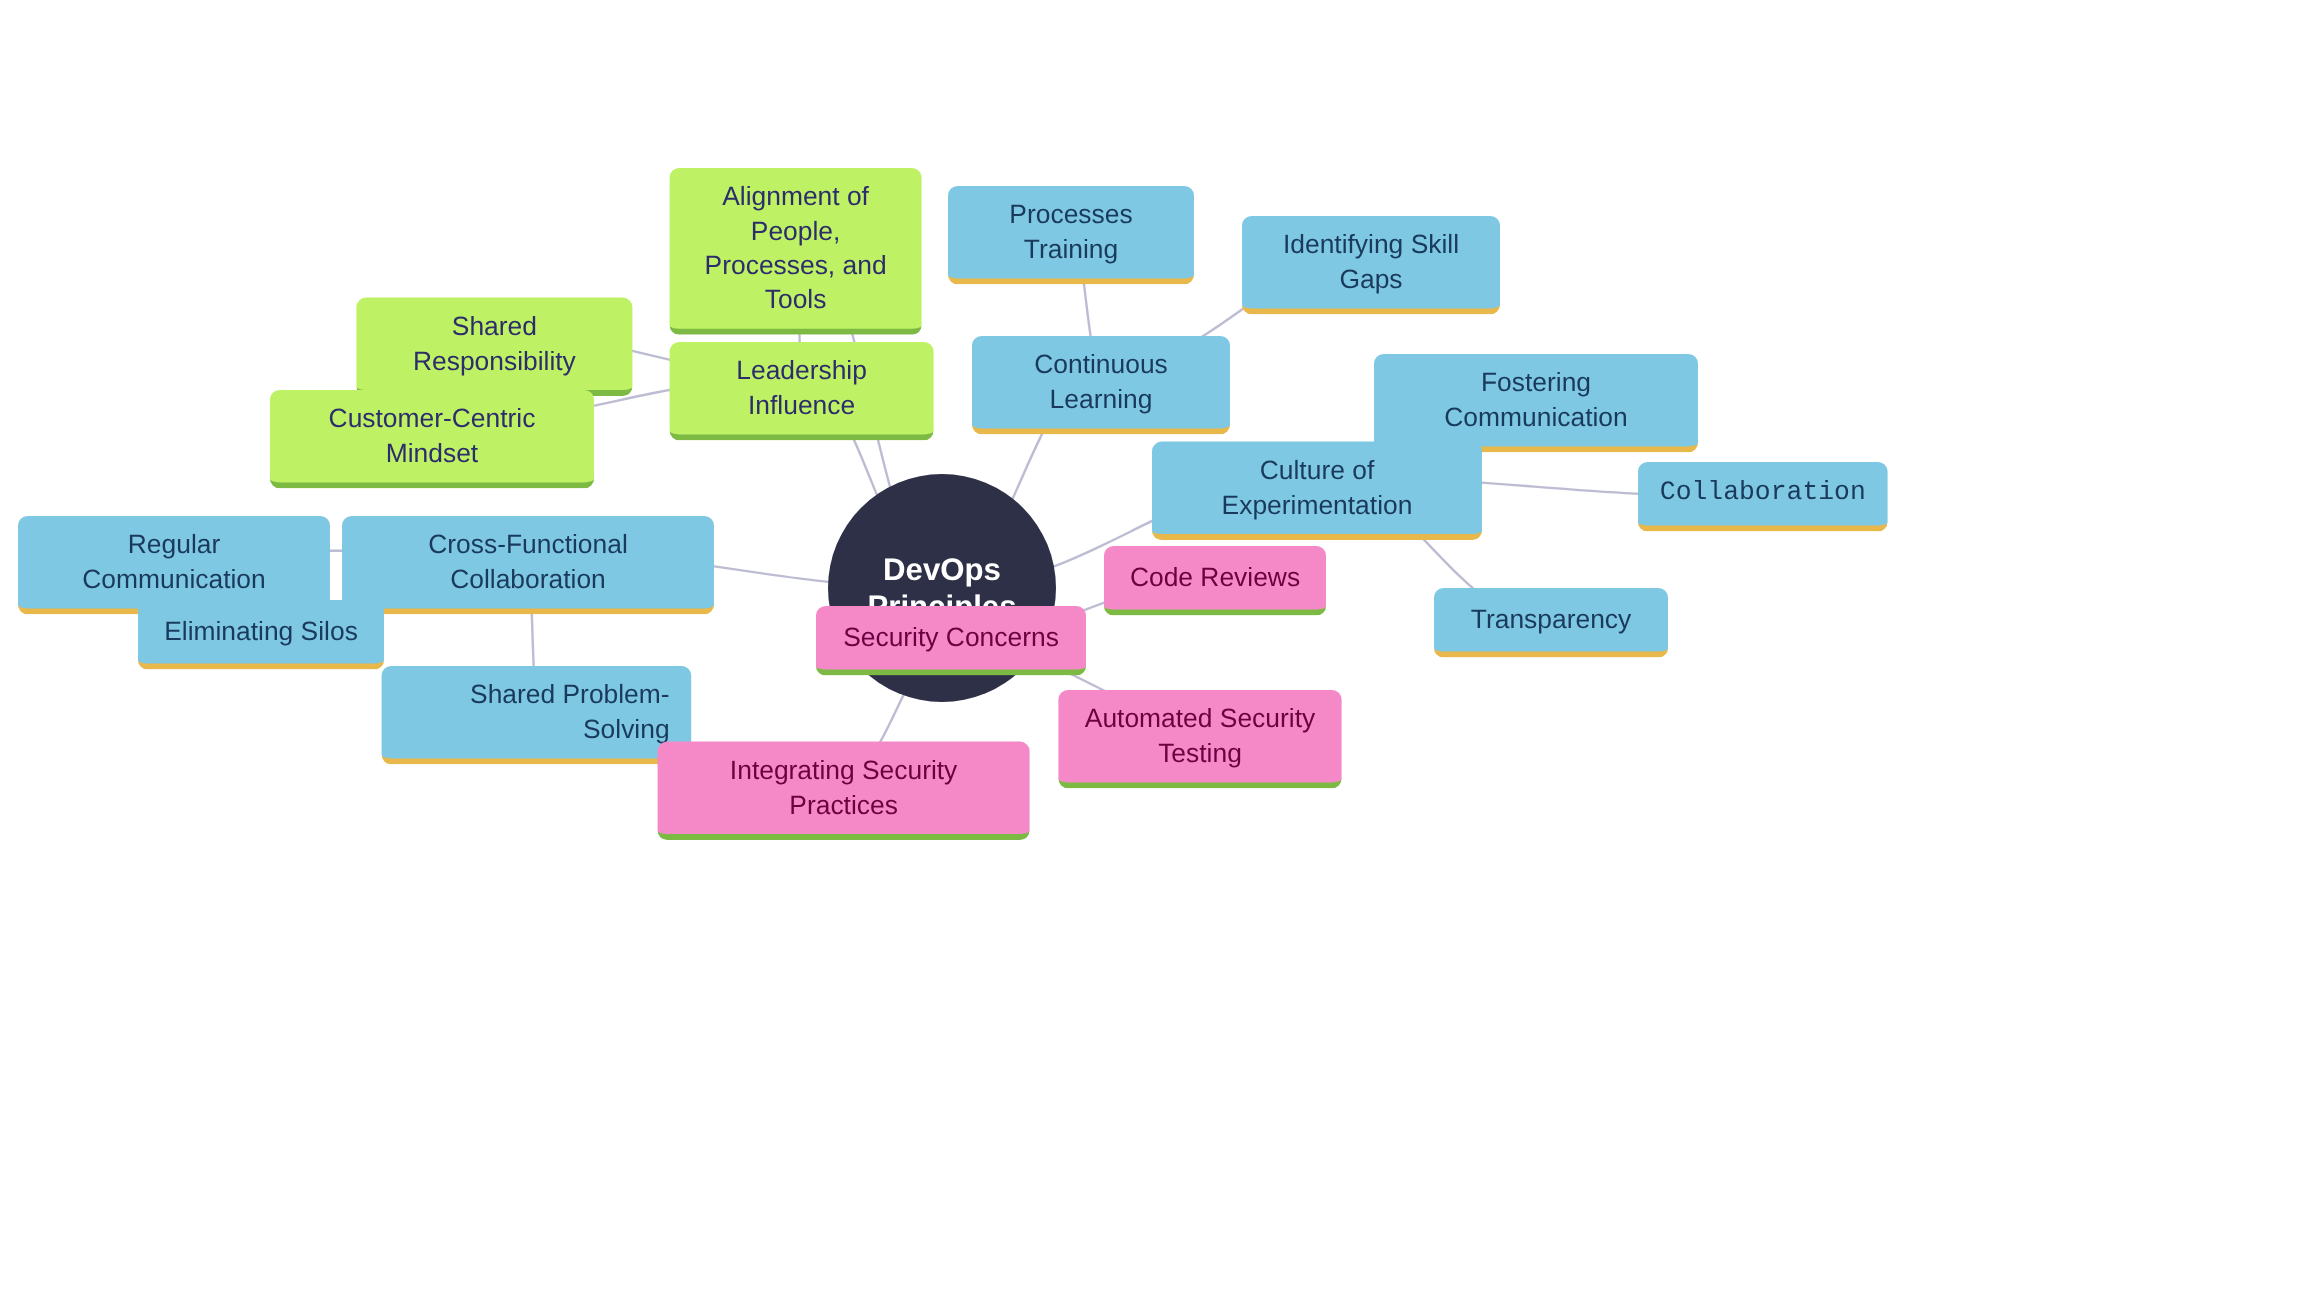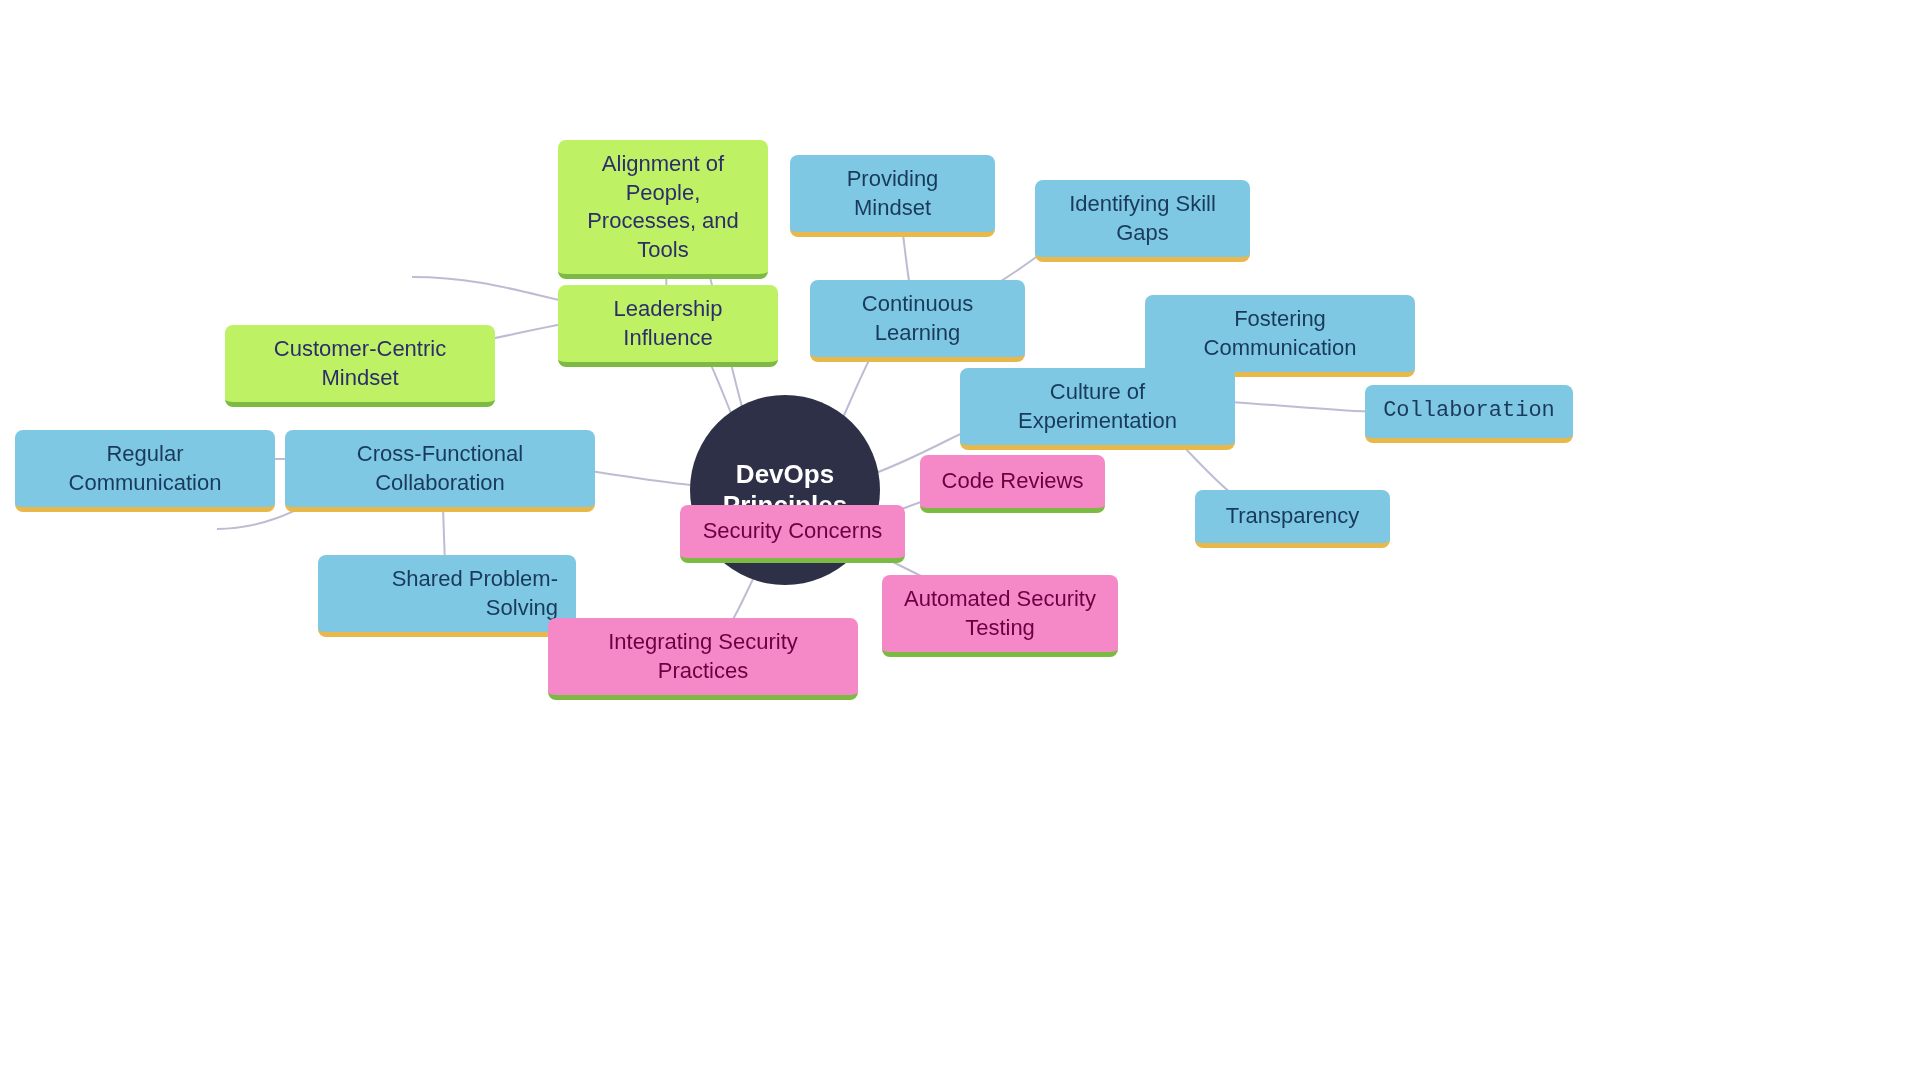--- a/index.html
+++ b/index.html
@@ -77,29 +77,31 @@
       <path d="M440,459 C322,459 263,459 145,459" stroke="#a0a0c0" stroke-width="2" fill="none" opacity="0.7"></path>
       <path d="M440,459 C350.8,459 306.2,529 217,529" stroke="#a0a0c0" stroke-width="2" fill="none" opacity="0.7"></path>
       <path d="M440,459 C442.8,459 444.2,584 447,584" stroke="#a0a0c0" stroke-width="2" fill="none" opacity="0.7"></path>
       <path d="M792,534 C880,534 924,484 1012,484" stroke="#a0a0c0" stroke-width="2" fill="none" opacity="0.7"></path>
       <path d="M792,534 C756.4,534 738.6,647 703,647" stroke="#a0a0c0" stroke-width="2" fill="none" opacity="0.7"></path>
       <path d="M792,534 C884,534 930,604 1022,604" stroke="#a0a0c0" stroke-width="2" fill="none" opacity="0.7"></path>
     </svg>
 <div class="center-node" style="left: 690px; top: 395px;">DevOps Principles</div>
     <div class="node purple" style="left: 558px; top: 140px; width: 210px; min-height: 78px;">Alignment of People,
 Processes, and Tools</div>
-    <div class="node blue" style="left: 790px; top: 155px; width: 205px; min-height: 58px;">Providing Mindset</div>
+    <div class="node blue" style="left: 790px; top: 155px; width: 205px; min-height: 58px;">Processes Training</div>
     <div class="node blue" style="left: 1035px; top: 180px; width: 215px; min-height: 58px;">Identifying Skill Gaps</div>
+    <div class="node purple" style="left: 297px; top: 248px; width: 230px; min-height: 58px;">Shared Responsibility</div>
     <div class="node purple" style="left: 558px; top: 285px; width: 220px; min-height: 58px;">Leadership Influence</div>
     <div class="node blue" style="left: 810px; top: 280px; width: 215px; min-height: 58px;">Continuous Learning</div>
     <div class="node blue" style="left: 1145px; top: 295px; width: 270px; min-height: 58px;">Fostering Communication</div>
     <div class="node purple" style="left: 225px; top: 325px; width: 270px; min-height: 58px;">Customer-Centric Mindset</div>
     <div class="node blue" style="left: 960px; top: 368px; width: 275px; min-height: 58px;">Culture of Experimentation</div>
     <div class="node blue" style="left: 1365px; top: 385px; width: 208px; min-height: 58px; font-family: Liberation Mono, monospace;">Collaboration</div>
     <div class="node blue" style="left: 15px; top: 430px; width: 260px; min-height: 58px;">Regular Communication</div>
     <div class="node blue" style="left: 285px; top: 430px; width: 310px; min-height: 58px;">Cross-Functional Collaboration</div>
     <div class="node pink" style="left: 680px; top: 505px; width: 225px; min-height: 58px;">Security Concerns</div>
     <div class="node pink" style="left: 920px; top: 455px; width: 185px; min-height: 58px;">Code Reviews</div>
     <div class="node blue" style="left: 1195px; top: 490px; width: 195px; min-height: 58px;">Transparency</div>
+    <div class="node blue" style="left: 115px; top: 500px; width: 205px; min-height: 58px;">Eliminating Silos</div>
     <div class="node blue" style="left: 318px; top: 555px; width: 258px; min-height: 58px; text-align: right;">Shared Problem-Solving</div>
     <div class="node pink" style="left: 548px; top: 618px; width: 310px; min-height: 58px;">Integrating Security Practices</div>
     <div class="node pink" style="left: 882px; top: 575px; width: 236px; min-height: 58px;">Automated Security Testing</div>
   </div>
 
 </body></html>

